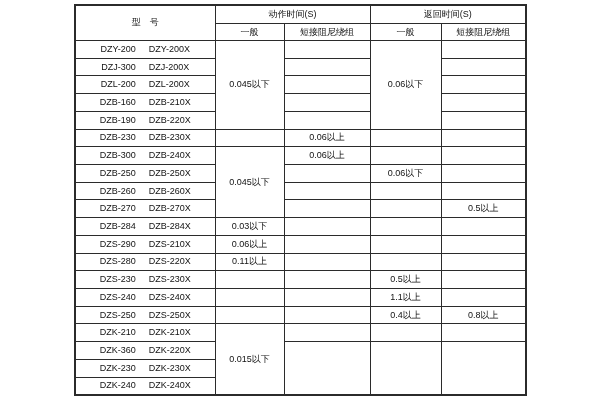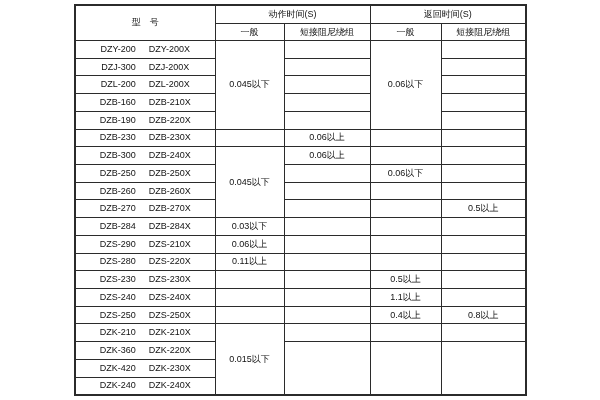--- a/index.html
+++ b/index.html
@@ -245,21 +245,21 @@
           <span>DZK-220X</span>
             </div>
           </td>
         <td rowspan="3"></td>
         <td rowspan="3"></td>
         <td rowspan="3"></td>
       </tr>
       <tr class="d">
         <td>
             <div class="pair">
-          <span>DZK-420</span>
+          <span>DZK-230</span>
           <span>DZK-230X</span>
             </div>
           </td>
       </tr>
       <tr class="d">
         <td>
             <div class="pair">
           <span>DZK-240</span>
           <span>DZK-240X</span>
             </div>

